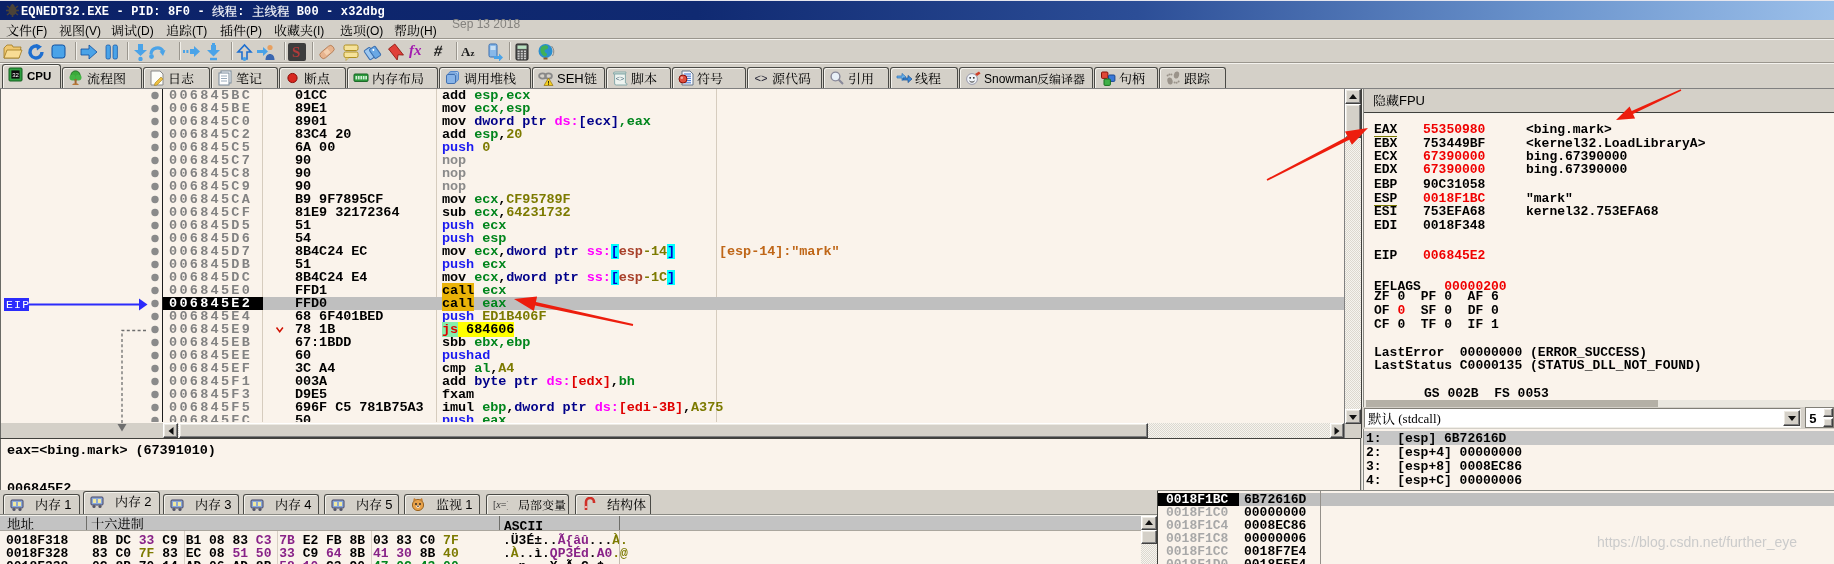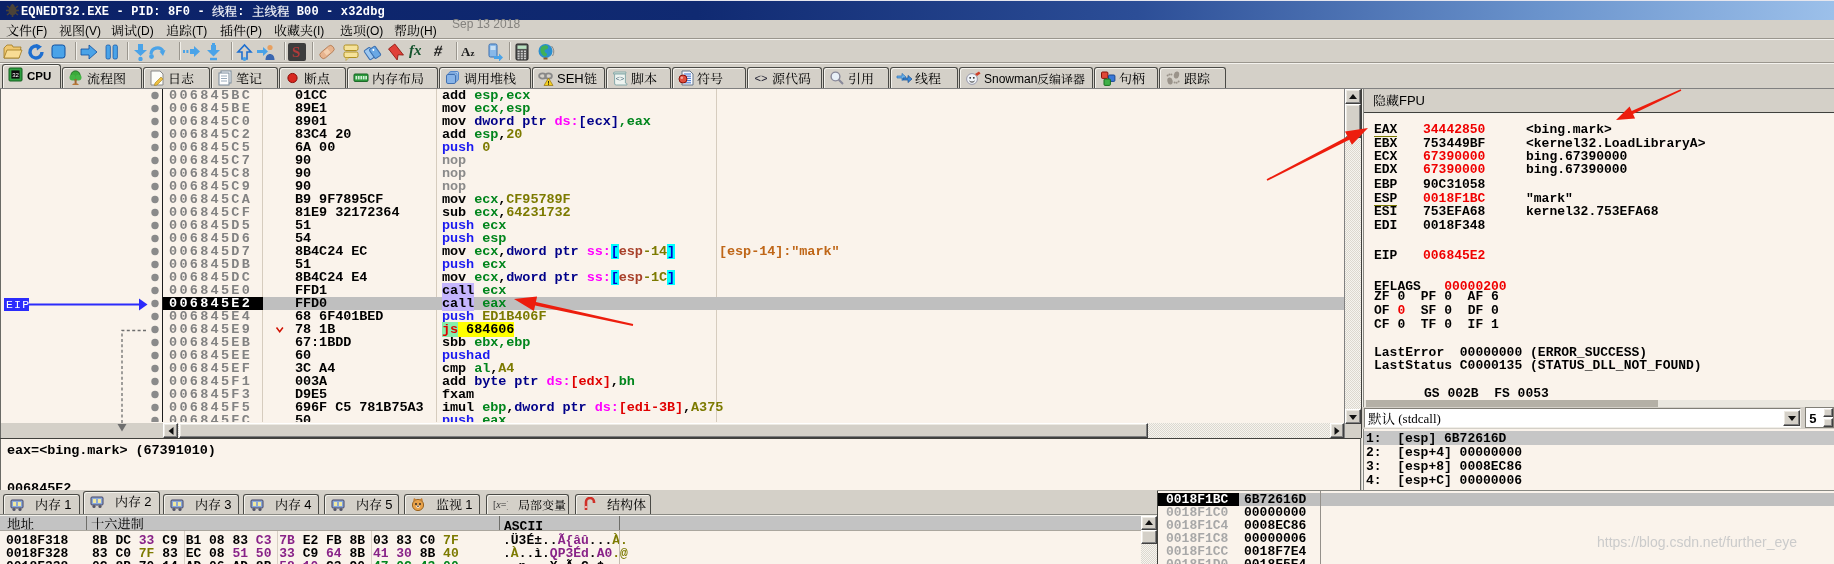--- a/index.html
+++ b/index.html
@@ -3,21 +3,21 @@
 *{margin:0;padding:0;box-sizing:border-box}
 html,body{width:1834px;height:564px;overflow:hidden;background:#d4d0c8;
  font-family:"Liberation Mono",monospace;-webkit-font-smoothing:none}
 .ab{position:absolute;white-space:pre}
 svg{display:inline-block}
 .mono13{font:bold 13px "Liberation Mono",monospace;line-height:13px;color:#000}
 .dis{font:bold 13.5px "Liberation Mono",monospace;line-height:13px;color:#000;letter-spacing:-0.07px}
 .sans13{font:13px "Liberation Sans",sans-serif;color:#000}
 .k{color:#000}.r{color:#00851c}.b{color:#1b1bf0}.n{color:#000089}.g{color:#8a8a8a}
 .o{color:#7c7a00}.mg{color:#ff00ff}.br{color:#a8402a}.rd{color:#e00000}
-.cy{background:#c4b5fd;color:#000}.nc{background:#0ff;color:#0000d0}
+.cy{background:#eab308;color:#000}.nc{background:#0ff;color:#0000d0}
 .jsr{background:#86efac;color:#e00000}.jsb{background:#ffff00;color:#000}
 .com{color:#bf6617}
 .btn{background:#d4d0c8;border:1px solid;border-color:#fff #404040 #404040 #fff;
  box-shadow:inset -1px -1px 0 #808080,inset 1px 1px 0 #ece9e2}
 </style></head><body>
 <svg width="0" height="0" style="position:absolute">
     <defs>
       <path id="g0" d="M42 807 85 895C95 892 103 883 107 870C245 813 349 761 424 721L420 707C270 752 113 793 42 807ZM666 66 656 75C698 106 751 162 767 206C838 246 881 106 666 66ZM318 93 222 49C194 129 118 280 57 344C50 348 31 352 31 352L67 442C74 439 82 432 88 422C139 411 189 398 230 387C177 463 115 540 63 585C55 591 34 595 34 595L73 684C80 682 88 676 94 666C213 633 321 595 381 575L379 560C276 574 173 587 104 594C209 504 325 372 385 281C405 285 418 277 423 268L333 216C315 253 287 302 253 353L89 357C159 287 238 183 281 108C301 111 313 103 318 93ZM646 54 540 42C540 134 543 222 551 305L406 323L417 351L554 334C561 394 569 451 582 505L385 534L396 561L588 534C605 599 626 659 653 712C553 804 437 870 310 924L317 942C454 900 576 844 682 764C722 827 773 879 837 919C887 952 948 977 971 945C979 934 976 919 945 883L961 732L948 729C936 772 916 821 904 846C896 865 888 865 869 853C813 821 769 776 734 721C782 679 827 632 868 577C892 581 902 578 910 568L815 515C781 571 743 620 702 664C681 621 665 575 652 525L945 483C958 481 967 473 968 462C931 436 870 403 870 403L830 469L646 496C633 442 625 385 620 326L905 291C916 290 926 283 928 271C891 245 830 210 830 210L788 276L617 297C612 227 610 154 611 81C636 77 645 67 646 54Z"></path>
       <path id="g1" d="M348 892 356 921H951C964 921 973 916 976 906C945 875 891 833 891 833L845 892H695V718H905C919 718 929 713 932 703C900 673 850 633 850 633L805 689H695V534H921C935 534 944 529 947 518C915 488 864 447 864 447L818 505H406L414 534H629V689H414L422 718H629V892ZM452 110V432H461C488 432 515 417 515 411V378H816V420H826C848 420 880 404 881 398V149C899 146 914 138 920 130L842 72L808 110H520L452 79ZM515 348V139H816V348ZM333 43C271 85 145 143 40 173L45 190C98 183 154 172 206 160V334H40L48 363H194C163 499 109 637 30 741L43 755C111 690 165 615 206 531V957H216C247 957 270 940 270 935V447C303 484 338 535 348 577C409 623 460 499 270 422V363H401C415 363 425 358 427 347C398 318 350 279 350 279L307 334H270V144C307 134 340 123 367 113C391 120 408 119 417 110Z"></path>
       <path id="g2" d="M352 43 342 53C412 92 501 168 532 230C616 271 642 99 352 43ZM42 886 51 915H934C949 915 958 910 961 900C924 866 865 821 865 821L813 886H533V591H844C859 591 869 586 871 576C836 543 779 500 779 500L729 562H533V305H889C902 305 912 300 915 289C879 255 820 211 820 211L769 275H109L118 305H465V562H151L159 591H465V886Z"></path>
@@ -204,21 +204,21 @@
       <rect x="3" y="3" width="7" height="11" rx="1.2" fill="#9ec8f0" stroke="#3a6fb0"></rect>
       <rect x="8" y="5" width="7" height="11" rx="1.2" fill="#6aa8e4" stroke="#3a6fb0"></rect>
       <circle cx="11.5" cy="7.5" r="1" fill="#fff"></circle>
     </g>
   </svg>
 <svg class="ab" style="left:386px;top:43px" width="20" height="18" viewBox="0 0 20 18">
     <g transform="rotate(-38 10 9)">
       <path d="M6 2h8v14l-4-3.5L6 16z" fill="#e04038" stroke="#901810" stroke-width="0.8"></path>
     </g>
   </svg>
-<div class="ab " style="left:409px;top:42px;"><span style="font:italic bold 15px 'Liberation Serif',serif;color:#14532d">fx</span></div>
+<div class="ab " style="left:409px;top:42px;"><span style="font:italic bold 15px 'Liberation Serif',serif;color:#a21caf">fx</span></div>
 <div class="ab " style="left:434px;top:42px;"><span style="font:bold 15px 'Liberation Sans',sans-serif;color:#1a1a1a;transform:skewX(-8deg);display:inline-block">#</span></div>
 <div class="ab " style="left:461px;top:43px;"><span style="font:bold 13px 'Liberation Serif',serif;color:#1a1a1a">A<span style="font-size:9px">z</span></span></div>
 <svg class="ab" style="left:485px;top:43px" width="20" height="18" viewBox="0 0 20 18">
     <rect x="4" y="1" width="8" height="13" rx="1.5" fill="#88b8e8" stroke="#3a6fb0"></rect>
     <rect x="5.5" y="3" width="5" height="4" fill="#c8e0f4"></rect>
     <path d="M9 13h5v-2.5l4 4-4 4V16H9z" fill="#4aa3e8"></path>
   </svg>
 <svg class="ab" style="left:513px;top:43px" width="20" height="18" viewBox="0 0 20 18">
     <rect x="3" y="1" width="12" height="16" rx="1.2" fill="#555" stroke="#222"></rect>
     <rect x="4.5" y="2.5" width="9" height="3.4" fill="#b8e0c0"></rect>
@@ -511,21 +511,21 @@
 <div class="ab" style="left:1362px;top:89px;width:472px;height:24px;background:#d4d0c8;"></div>
 <div class="ab" style="left:1362px;top:89px;width:1px;height:401px;background:#f4f2ec;"></div>
 <div class="ab" style="left:1363px;top:89px;width:1px;height:401px;background:#8a8a84;"></div>
 <div class="ab " style="left:1373px;top:93px;height:15px;line-height:15px"><svg style="vertical-align:-2px;" width="26" height="13" viewBox="0 0 2000 1000" preserveAspectRatio="none" fill="#000">
       <use href="#g49" x="0"></use>
       <use href="#g13" x="1000"></use>
     </svg><span class="sans13">FPU</span></div>
 <div class="ab" style="left:1364px;top:112px;width:470px;height:1px;background:#40403c;"></div>
 <div class="ab" style="left:1364px;top:113px;width:470px;height:1px;background:#f4f2ec;"></div>
 <div class="ab" style="left:1364px;top:114px;width:470px;height:286px;background:#faf3eb;"></div>
-<div class="ab mono13" style="left:1374px;top:123px;width:440px;height:13px"><span class="ab" style="left:0;top:0;border-bottom:1px solid #7c7a00;">EAX</span><span class="ab" style="left:49px;top:0;color:#f00000">34442850</span><span class="ab" style="left:152px;top:0">&lt;bing.mark&gt;</span></div>
+<div class="ab mono13" style="left:1374px;top:123px;width:440px;height:13px"><span class="ab" style="left:0;top:0;border-bottom:1px solid #7c7a00;">EAX</span><span class="ab" style="left:49px;top:0;color:#f00000">55350980</span><span class="ab" style="left:152px;top:0">&lt;bing.mark&gt;</span></div>
 <div class="ab mono13" style="left:1374px;top:136.7px;width:440px;height:13px"><span class="ab" style="left:0;top:0;">EBX</span><span class="ab" style="left:49px;top:0;color:#000">753449BF</span><span class="ab" style="left:152px;top:0">&lt;kernel32.LoadLibraryA&gt;</span></div>
 <div class="ab mono13" style="left:1374px;top:150.4px;width:440px;height:13px"><span class="ab" style="left:0;top:0;">ECX</span><span class="ab" style="left:49px;top:0;color:#f00000">67390000</span><span class="ab" style="left:152px;top:0">bing.67390000</span></div>
 <div class="ab mono13" style="left:1374px;top:163px;width:440px;height:13px"><span class="ab" style="left:0;top:0;">EDX</span><span class="ab" style="left:49px;top:0;color:#f00000">67390000</span><span class="ab" style="left:152px;top:0">bing.67390000</span></div>
 <div class="ab mono13" style="left:1374px;top:177.8px;width:440px;height:13px"><span class="ab" style="left:0;top:0;">EBP</span><span class="ab" style="left:49px;top:0;color:#000">90C31058</span></div>
 <div class="ab mono13" style="left:1374px;top:191.5px;width:440px;height:13px"><span class="ab" style="left:0;top:0;border-bottom:1px solid #7c7a00;">ESP</span><span class="ab" style="left:49px;top:0;color:#f00000">0018F1BC</span><span class="ab" style="left:152px;top:0">"mark"</span></div>
 <div class="ab mono13" style="left:1374px;top:205.2px;width:440px;height:13px"><span class="ab" style="left:0;top:0;">ESI</span><span class="ab" style="left:49px;top:0;color:#000">753EFA68</span><span class="ab" style="left:152px;top:0">kernel32.753EFA68</span></div>
 <div class="ab mono13" style="left:1374px;top:218.9px;width:440px;height:13px"><span class="ab" style="left:0;top:0;">EDI</span><span class="ab" style="left:49px;top:0;color:#000">0018F348</span></div>
 <div class="ab mono13" style="left:1374px;top:248.5px;width:440px;height:13px"><span class="ab" style="left:0;top:0;">EIP</span><span class="ab" style="left:49px;top:0;color:#f00000">006845E2</span></div>
 <div class="ab mono13" style="left:1374px;top:280px">EFLAGS   <span style="color:#f00000">00000200</span></div>
 <div class="ab mono13" style="left:1374px;top:290px">ZF 0  PF 0  AF 6</div>

